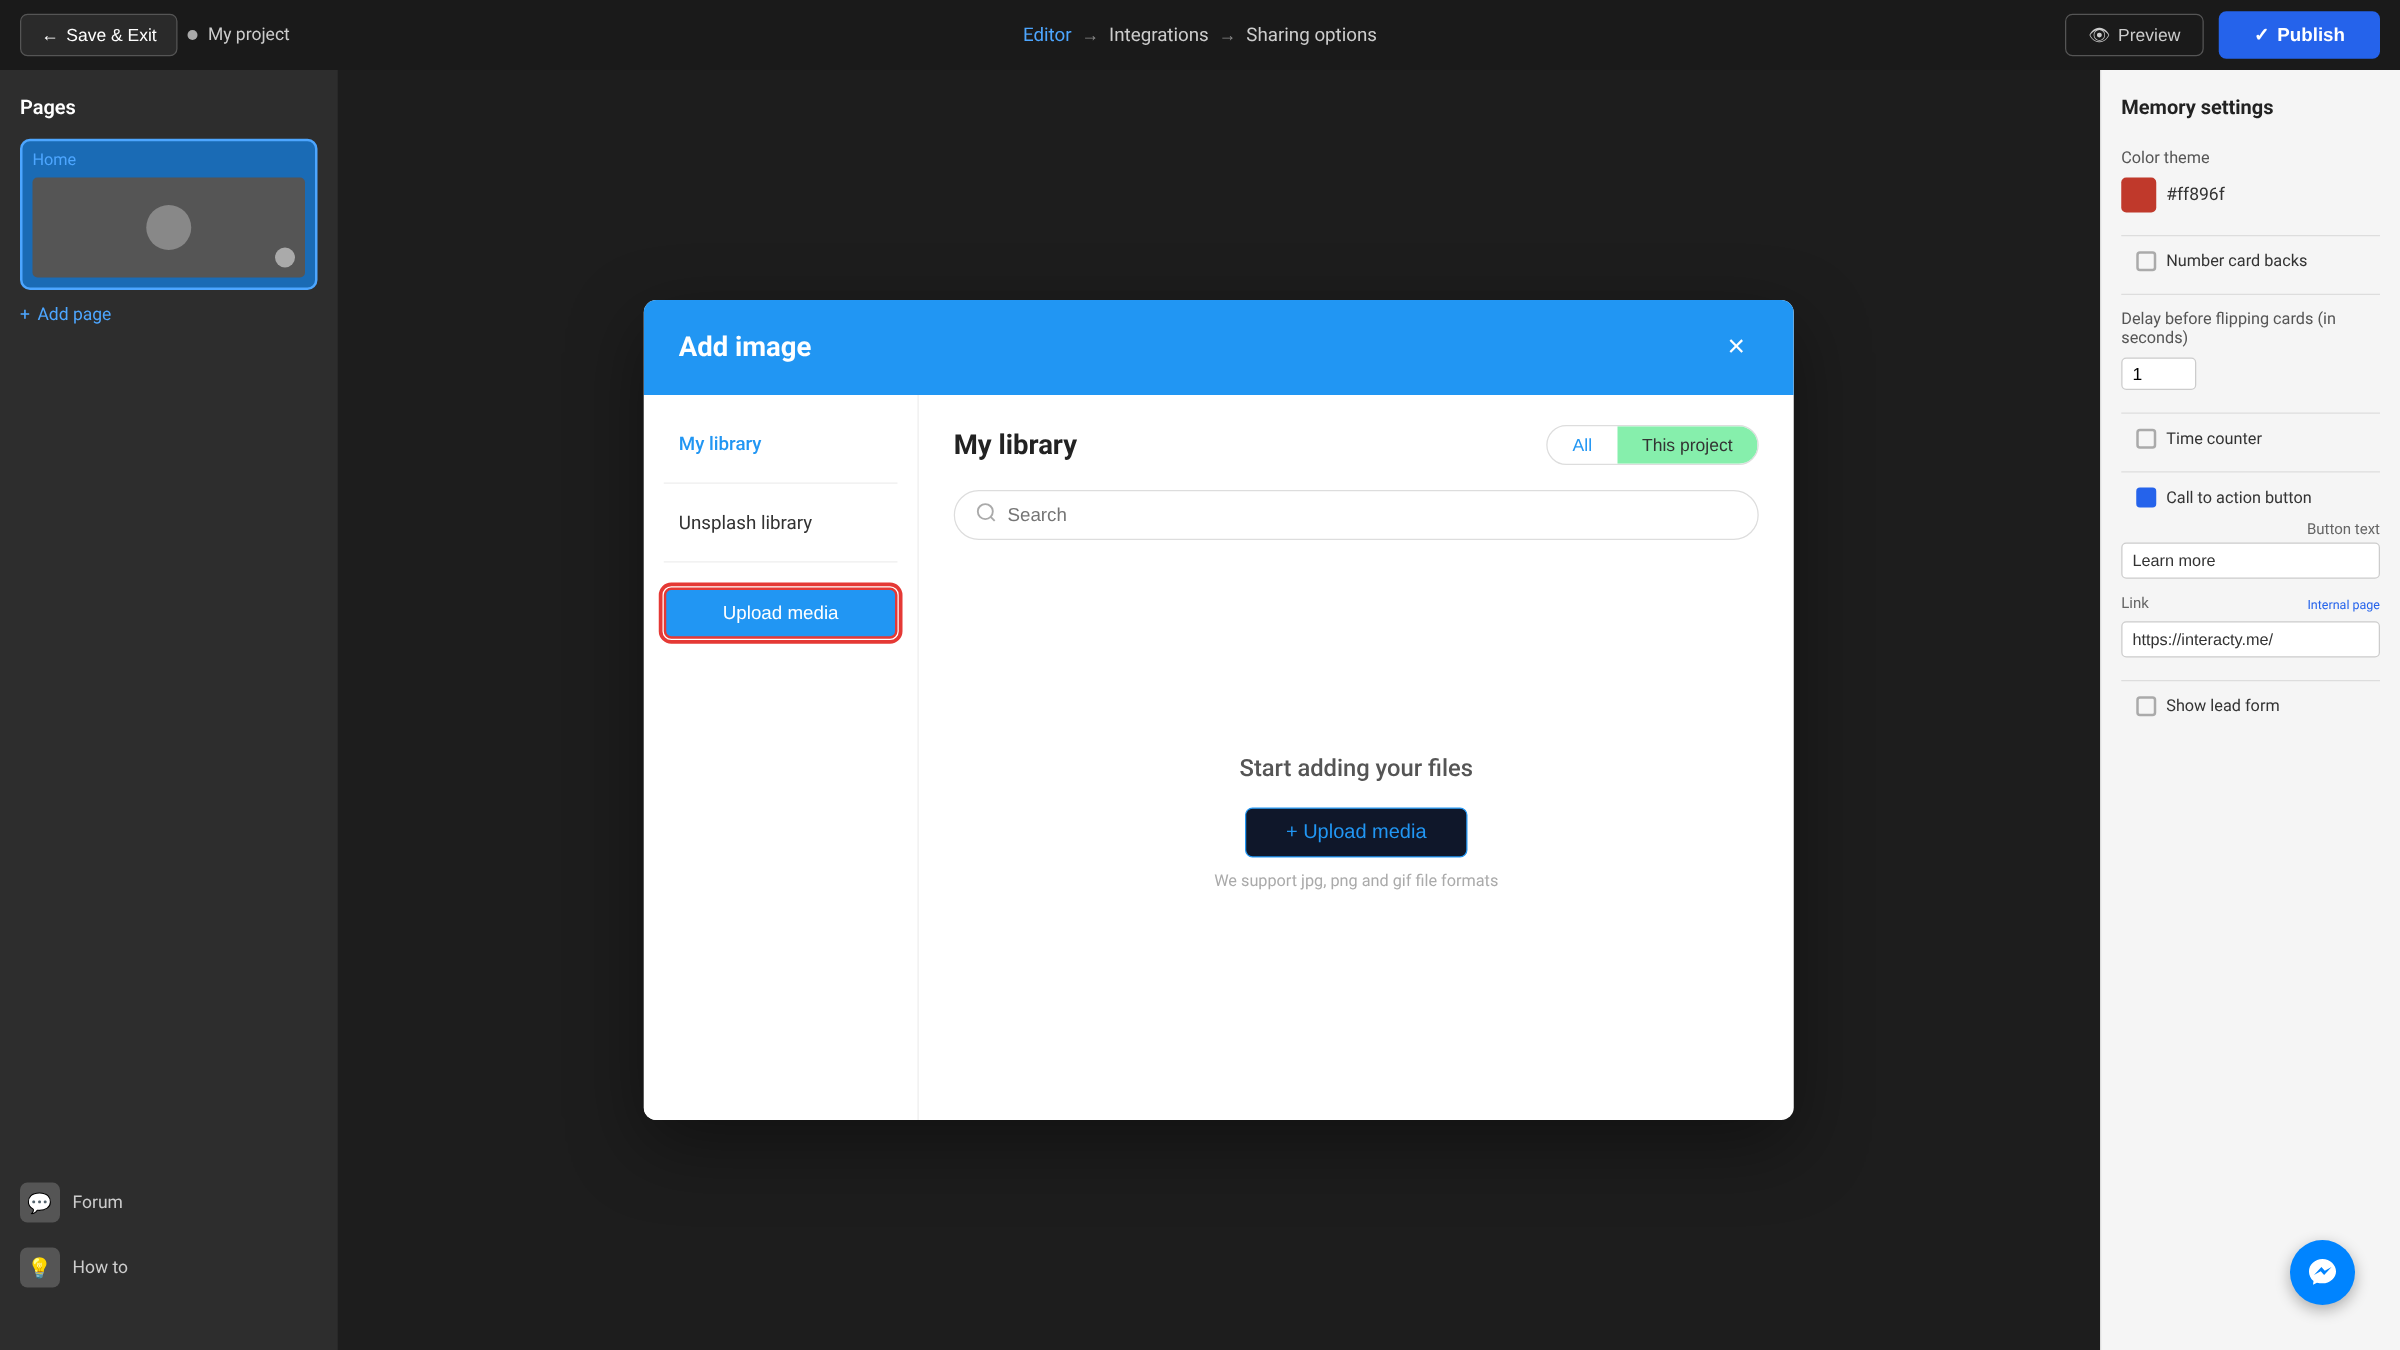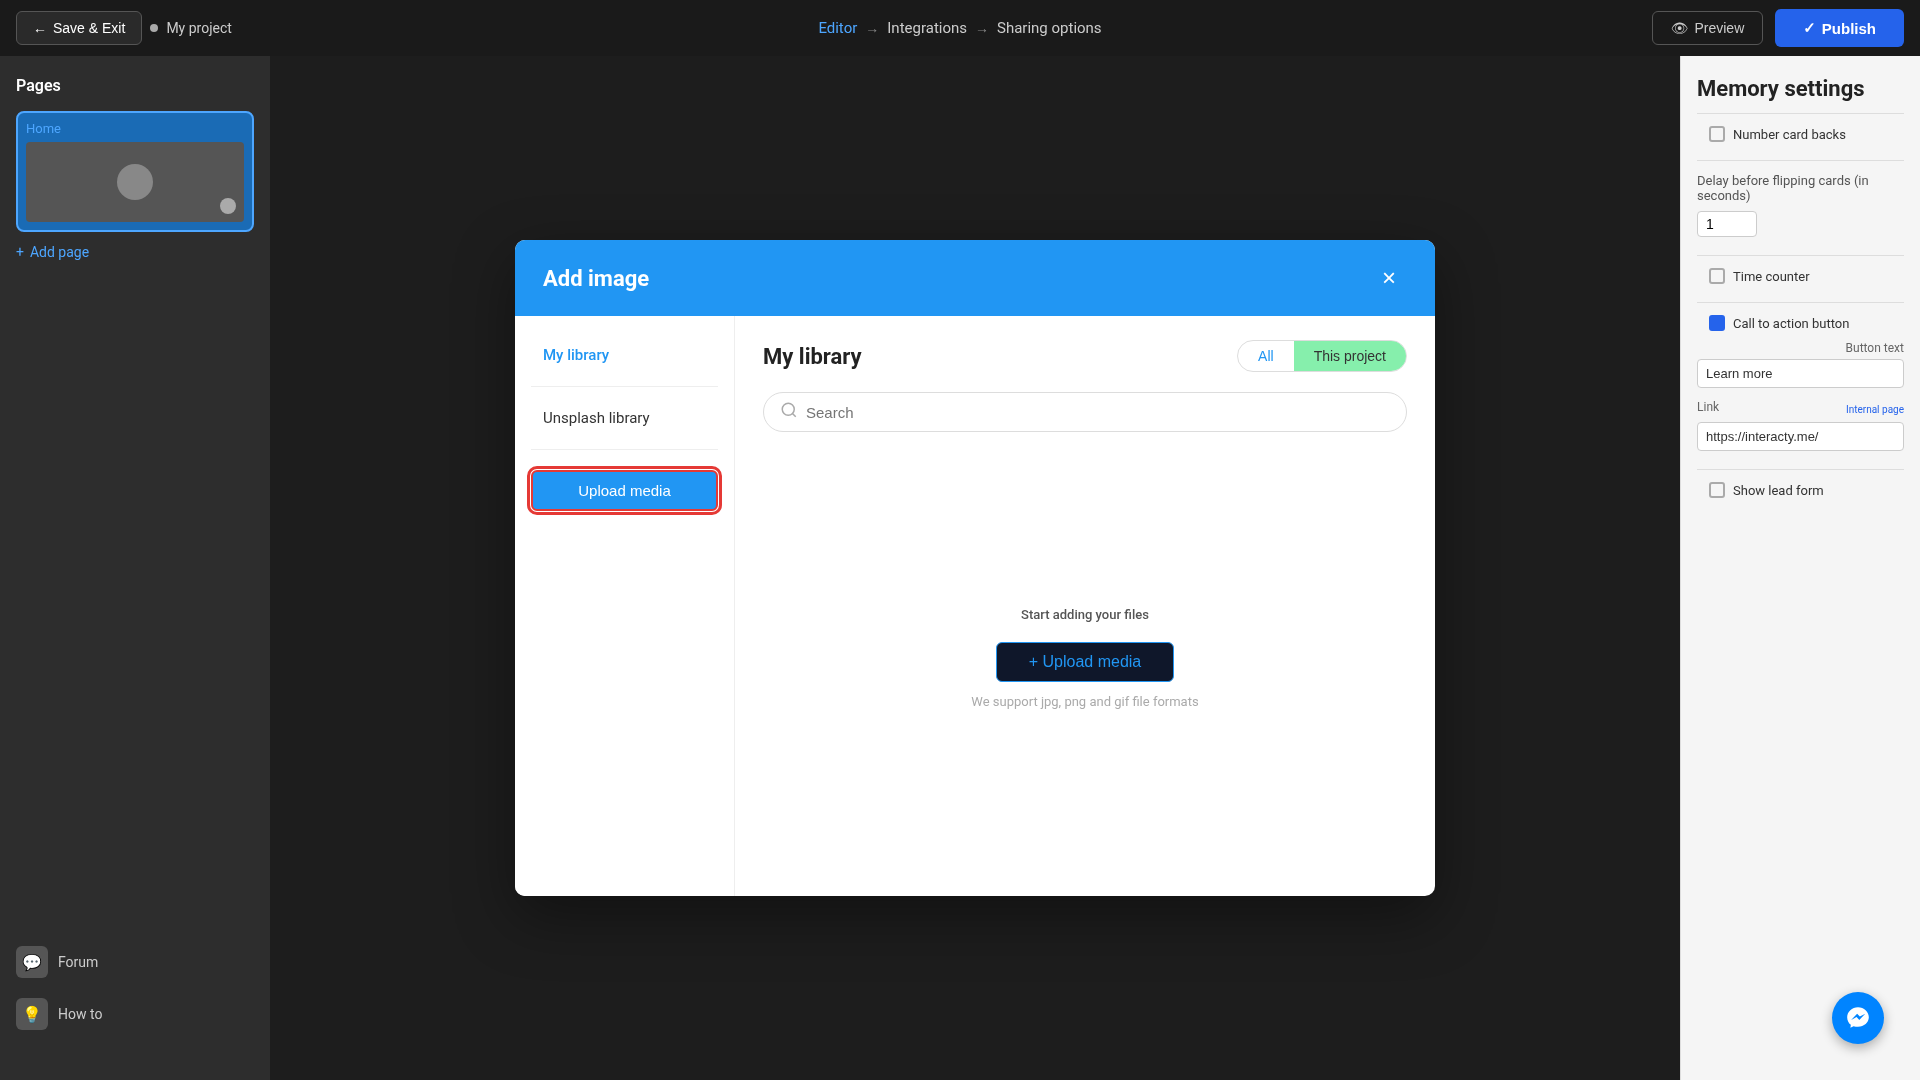--- a/index.html
+++ b/index.html
@@ -210,24 +210,24 @@
 
     
     .right-panel {
       width: 240px;
       background: #f5f5f5;
       border-left: 1px solid #ddd;
       padding: 20px 16px;
       flex-shrink: 0;
     }
     .panel-title {
-      font-size: 22px;
+      font-size: 16px;
       font-weight: 700;
       color: #222;
-      margin-bottom: 12px;
+      margin-bottom: 24px;
     }
     .panel-section {
       margin-bottom: 18px;
     }
     .panel-label {
       font-size: 13px;
       color: #555;
       margin-bottom: 8px;
     }
     .color-row {
@@ -459,21 +459,21 @@
     }
     .empty-state {
       flex: 1;
       display: flex;
       flex-direction: column;
       align-items: center;
       justify-content: center;
       gap: 20px;
     }
     .empty-state-title {
-      font-size: 13px;
+      font-size: 19px;
       color: #555;
       font-weight: 500;
       text-align: right;
     }
     .upload-media-center-btn {
       border: 1px solid #2196f3;
       background: #0f172a;
       color: #2196f3;
       padding: 10px 32px;
       border-radius: 6px;
@@ -612,20 +612,27 @@
         </div>
 
       </div>
     </div>
 
   </div>
 
   <div class="right-panel">
     <div class="panel-title">Memory settings</div>
 
+    <div class="panel-section">
+      <div class="panel-label">Color theme</div>
+      <div class="color-row">
+        <div class="color-swatch" style="background:#c0392b;"></div>
+        <span class="color-value">#ff896f</span>
+      </div>
+    </div>
 
     <hr class="panel-divider">
 
     <div class="panel-section">
       <div class="toggle-row">
         <div class="toggle-box"></div>
         <span class="toggle-label">Number card backs</span>
       </div>
     </div>
 

